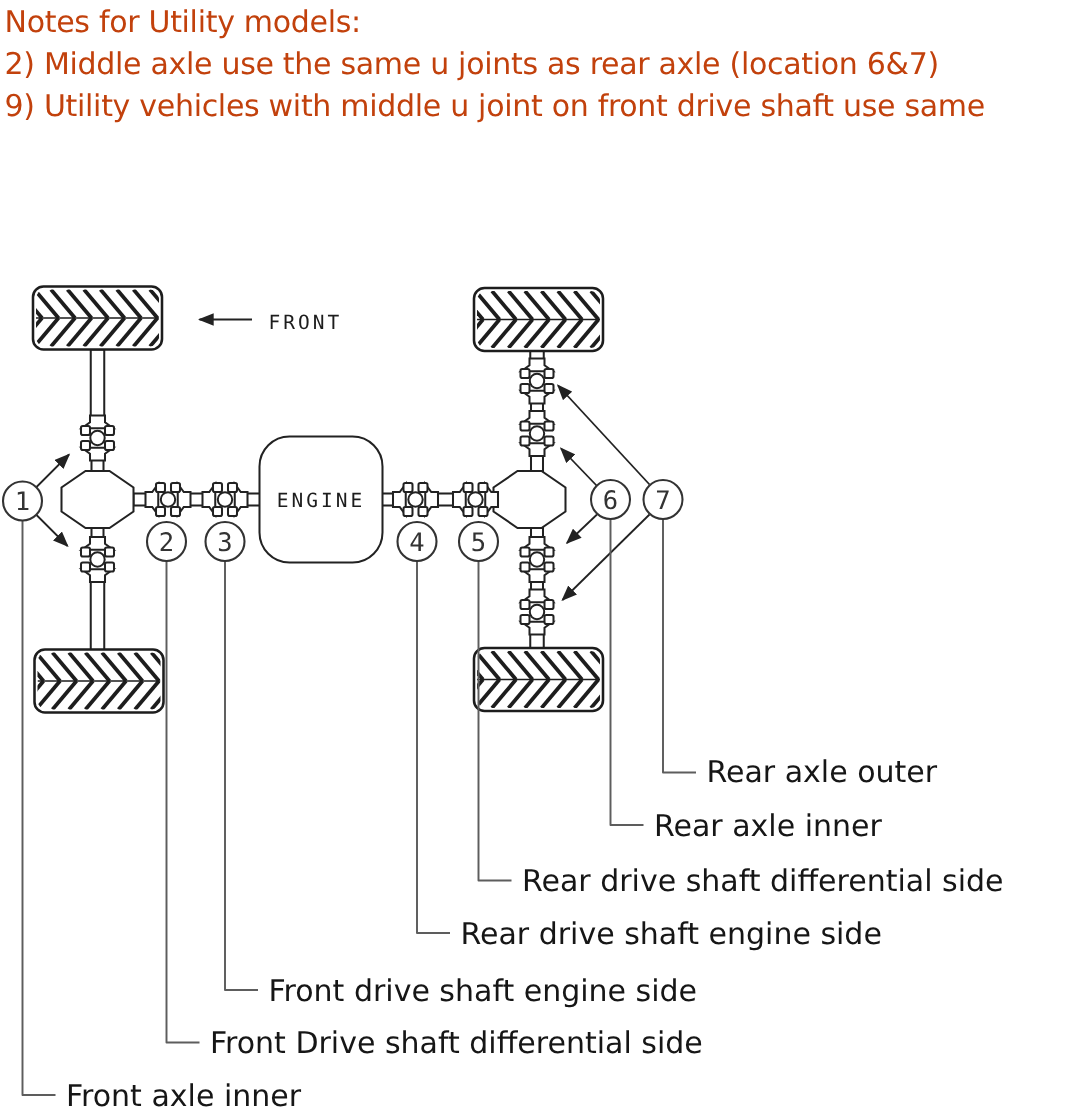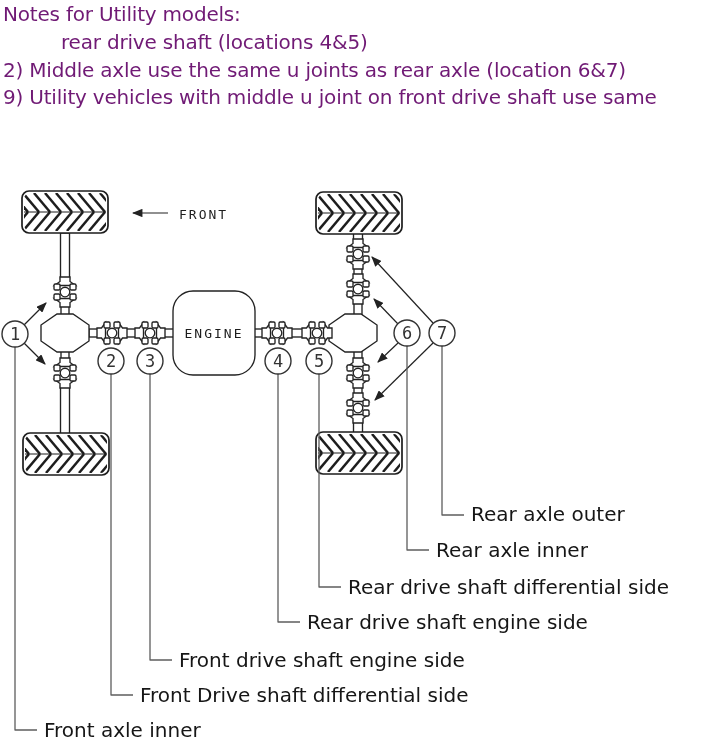--- a/index.html
+++ b/index.html
@@ -1,18 +1,18 @@
 <!DOCTYPE html>
 <html><head>
 <meta charset="utf-8">
 <style>
   html,body{margin:0;padding:0;background:#ffffff;}
   body{width:720px;height:740px;position:relative;overflow:hidden;
        font-family:"DejaVu Sans", sans-serif;}
-  .notes{position:absolute;left:3px;top:1px;width:716px;color:#701a75;
+  .notes{position:absolute;left:3px;top:1px;width:716px;color:#c2410c;
          font-size:20px;line-height:27.8px;letter-spacing:-0.2px;}
   .notes .indent{padding-left:58px;}
   svg{position:absolute;left:0;top:0;}
   .ink{stroke:#222;fill:#fff;stroke-width:1.35;}
   .tireBody{stroke:#1d1d1d;fill:#fff;stroke-width:1.7;}
   .tread line{stroke:#1d1d1d;stroke-width:2.5;}
   .tread .seam{stroke-width:1;}
   .joint *{stroke:#222;fill:#fff;stroke-width:1.35;}
   .arrow{stroke:#222;stroke-width:1.2;fill:none;}
   .leader{stroke:#5d5d5d;stroke-width:1.3;fill:none;stroke-linejoin:round;}
@@ -20,21 +20,20 @@
   .callout text{fill:#333;font-family:"DejaVu Sans Mono", monospace;font-size:17px;}
   .lbl{fill:#161616;font-size:20px;font-family:"DejaVu Sans", sans-serif;}
   .caps{fill:#1d1d1d;font-size:13px;letter-spacing:2px;
         font-family:"DejaVu Sans Mono", monospace;}
 </style>
 </head>
 <body>
 
 <div class="notes">
   <div>Notes for Utility models:</div>
-  <div class="indent">rear drive shaft (locations 4&amp;5)</div>
   <div>2) Middle axle use the same u joints as rear axle (location 6&amp;7)</div>
   <div>9) Utility vehicles with middle u joint on front drive shaft use same</div>
 </div>
 
 <svg width="720" height="740" viewBox="0 0 720 740">
   <defs>
     <marker id="arrow" viewBox="0 0 10 8" refX="9" refY="4" markerWidth="9" markerHeight="7" orient="auto">
       <path d="M0,0 L10,4 L0,8 Z" fill="#222"></path>
     </marker>
 

